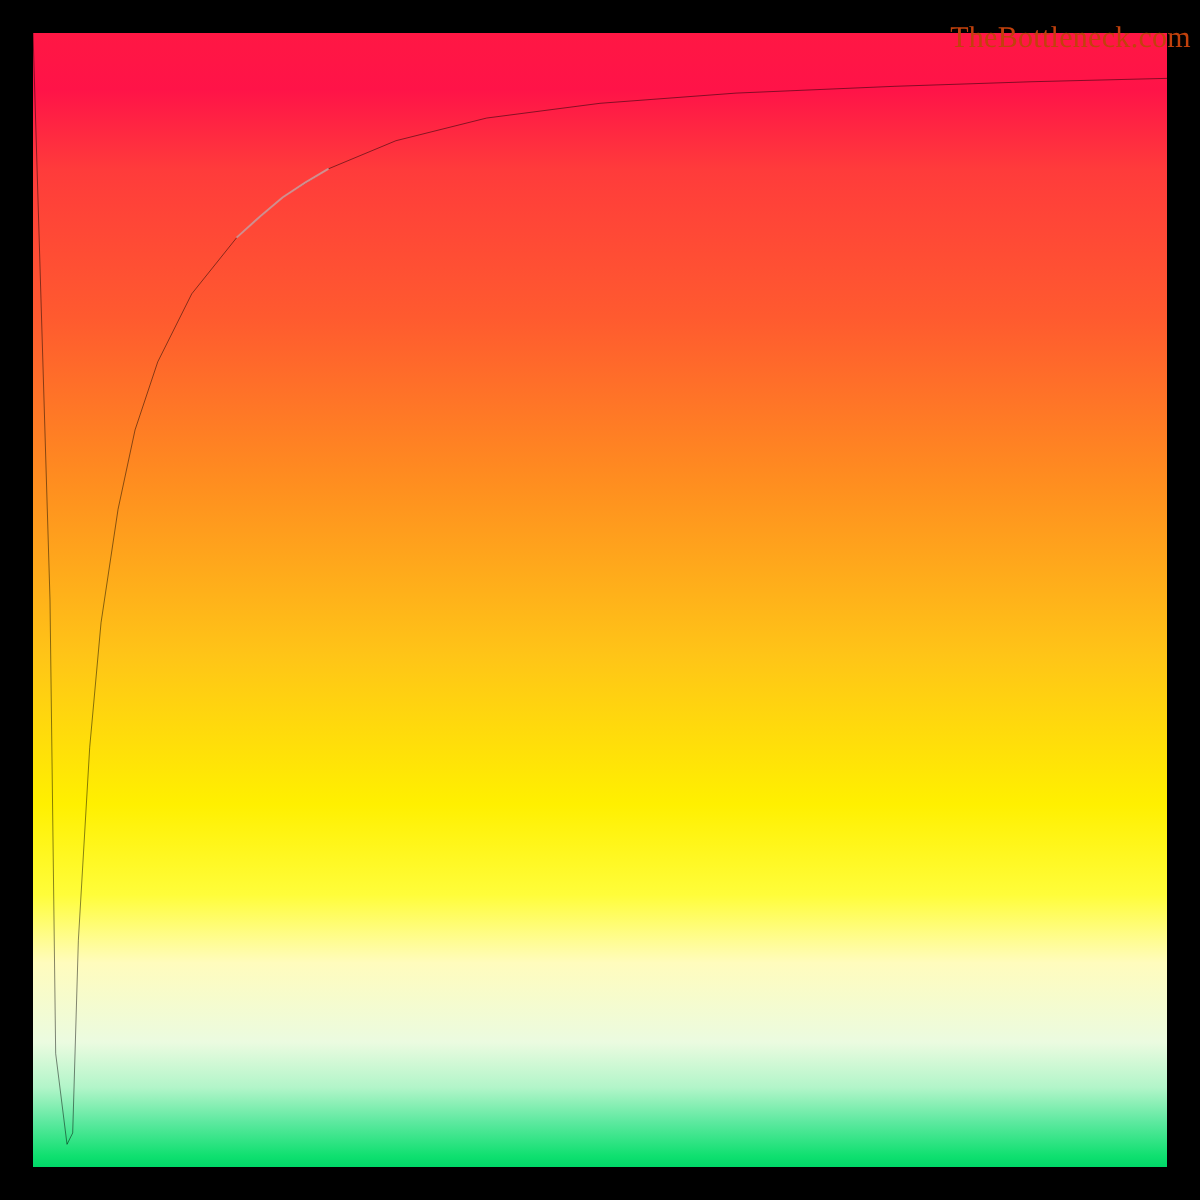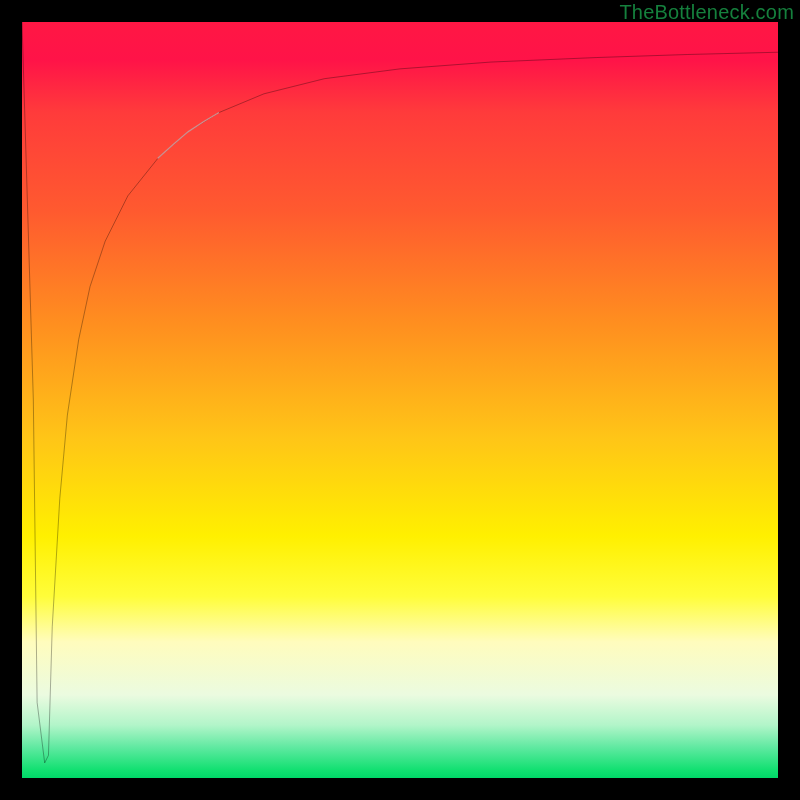--- a/index.html
+++ b/index.html
@@ -30,26 +30,27 @@
 .curve-svg {
   position: absolute;
   top: 22px;
   left: 22px;
   width: 756px;
   height: 756px;
   pointer-events: none;
 }
 .watermark {
   position: absolute;
-  top: 1px;
+  top: 14px;
   right: 6px;
-  color: #15803d;
+  color: #c2410c;
   font-size: 20px;
   font-weight: 500;
   letter-spacing: 0.2px;
+  font-family: Liberation Serif, serif;
 }
 </style>
 </head>
 <body>
 
 <div class="frame">
   <div class="plot-area"></div>
 
   <svg class="curve-svg" viewBox="0 0 100 100" preserveAspectRatio="none">
     <path d="M 0 0

